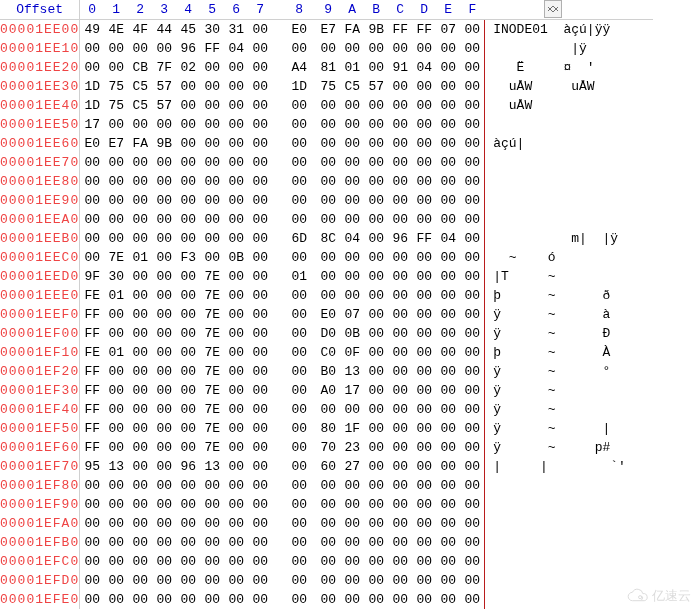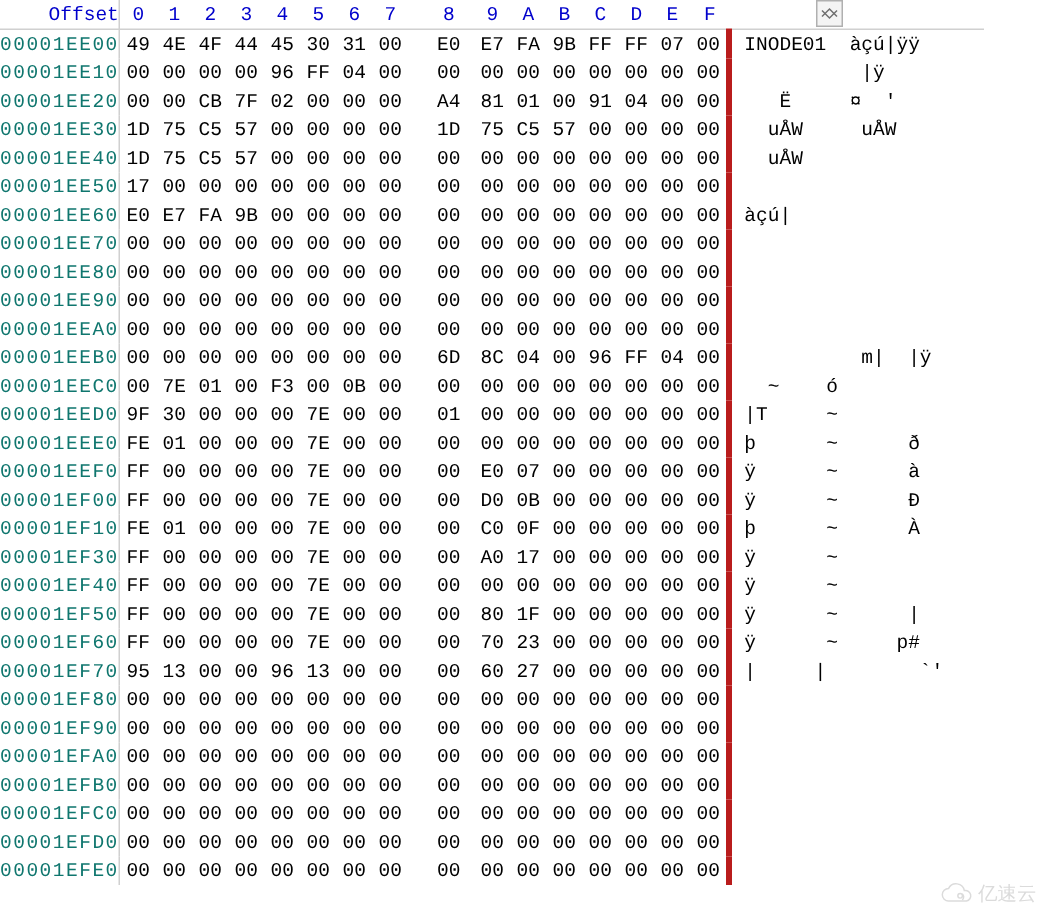--- a/index.html
+++ b/index.html
@@ -27,50 +27,50 @@
   }
   th.hdr-offset,
   th.hdr-nibble,
   th.hdr-ascii {
     color: #0000cc;
     text-align: center;
     border-bottom: 1px solid #d0d0d0;
   }
   th.hdr-offset {
     width: 74px;
-    text-align: right;
+    text-align: center;
     border-right: 1px solid #d0d0d0;
   }
   th.hdr-nibble {
     width: 24px;
   }
   th.hdr-ascii {
     width: 160px;
     text-align: left;
     padding-left: 8px;
   }
   td.offset {
-    color: #0f766e;
+    color: #ef4444;
     width: 74px;
     text-align: center;
     border-right: 1px solid #d0d0d0;
     letter-spacing: 1px;
   }
   td.hex {
     width: 24px;
     text-align: center;
     color: #000000;
   }
   td.ascii {
     width: 160px;
     color: #000000;
     white-space: pre;
     padding-left: 8px;
     text-align: left;
-    border-left: 4px solid #b91c1c;
+    border-left: 1px solid #b91c1c;
   }
   td.hex.gap {
     padding-left: 10px;
     width: 34px;
   }
   th.hdr-nibble.gap {
     padding-left: 10px;
     width: 34px;
   }
   .scroll-toggle {
@@ -484,20 +484,40 @@
         <td class="hex">C0</td>
         <td class="hex">0F</td>
         <td class="hex">00</td>
         <td class="hex">00</td>
         <td class="hex">00</td>
         <td class="hex">00</td>
         <td class="hex">00</td>
         <td class="ascii">þ      ~      À</td>
       </tr>
       <tr>
+        <td class="offset">00001EF20</td>
+        <td class="hex">FF</td>
+        <td class="hex">00</td>
+        <td class="hex">00</td>
+        <td class="hex">00</td>
+        <td class="hex">00</td>
+        <td class="hex">7E</td>
+        <td class="hex">00</td>
+        <td class="hex">00</td>
+        <td class="hex gap">00</td>
+        <td class="hex">B0</td>
+        <td class="hex">13</td>
+        <td class="hex">00</td>
+        <td class="hex">00</td>
+        <td class="hex">00</td>
+        <td class="hex">00</td>
+        <td class="hex">00</td>
+        <td class="ascii">ÿ      ~      °</td>
+      </tr>
+      <tr>
         <td class="offset">00001EF30</td>
         <td class="hex">FF</td>
         <td class="hex">00</td>
         <td class="hex">00</td>
         <td class="hex">00</td>
         <td class="hex">00</td>
         <td class="hex">7E</td>
         <td class="hex">00</td>
         <td class="hex">00</td>
         <td class="hex gap">00</td>

